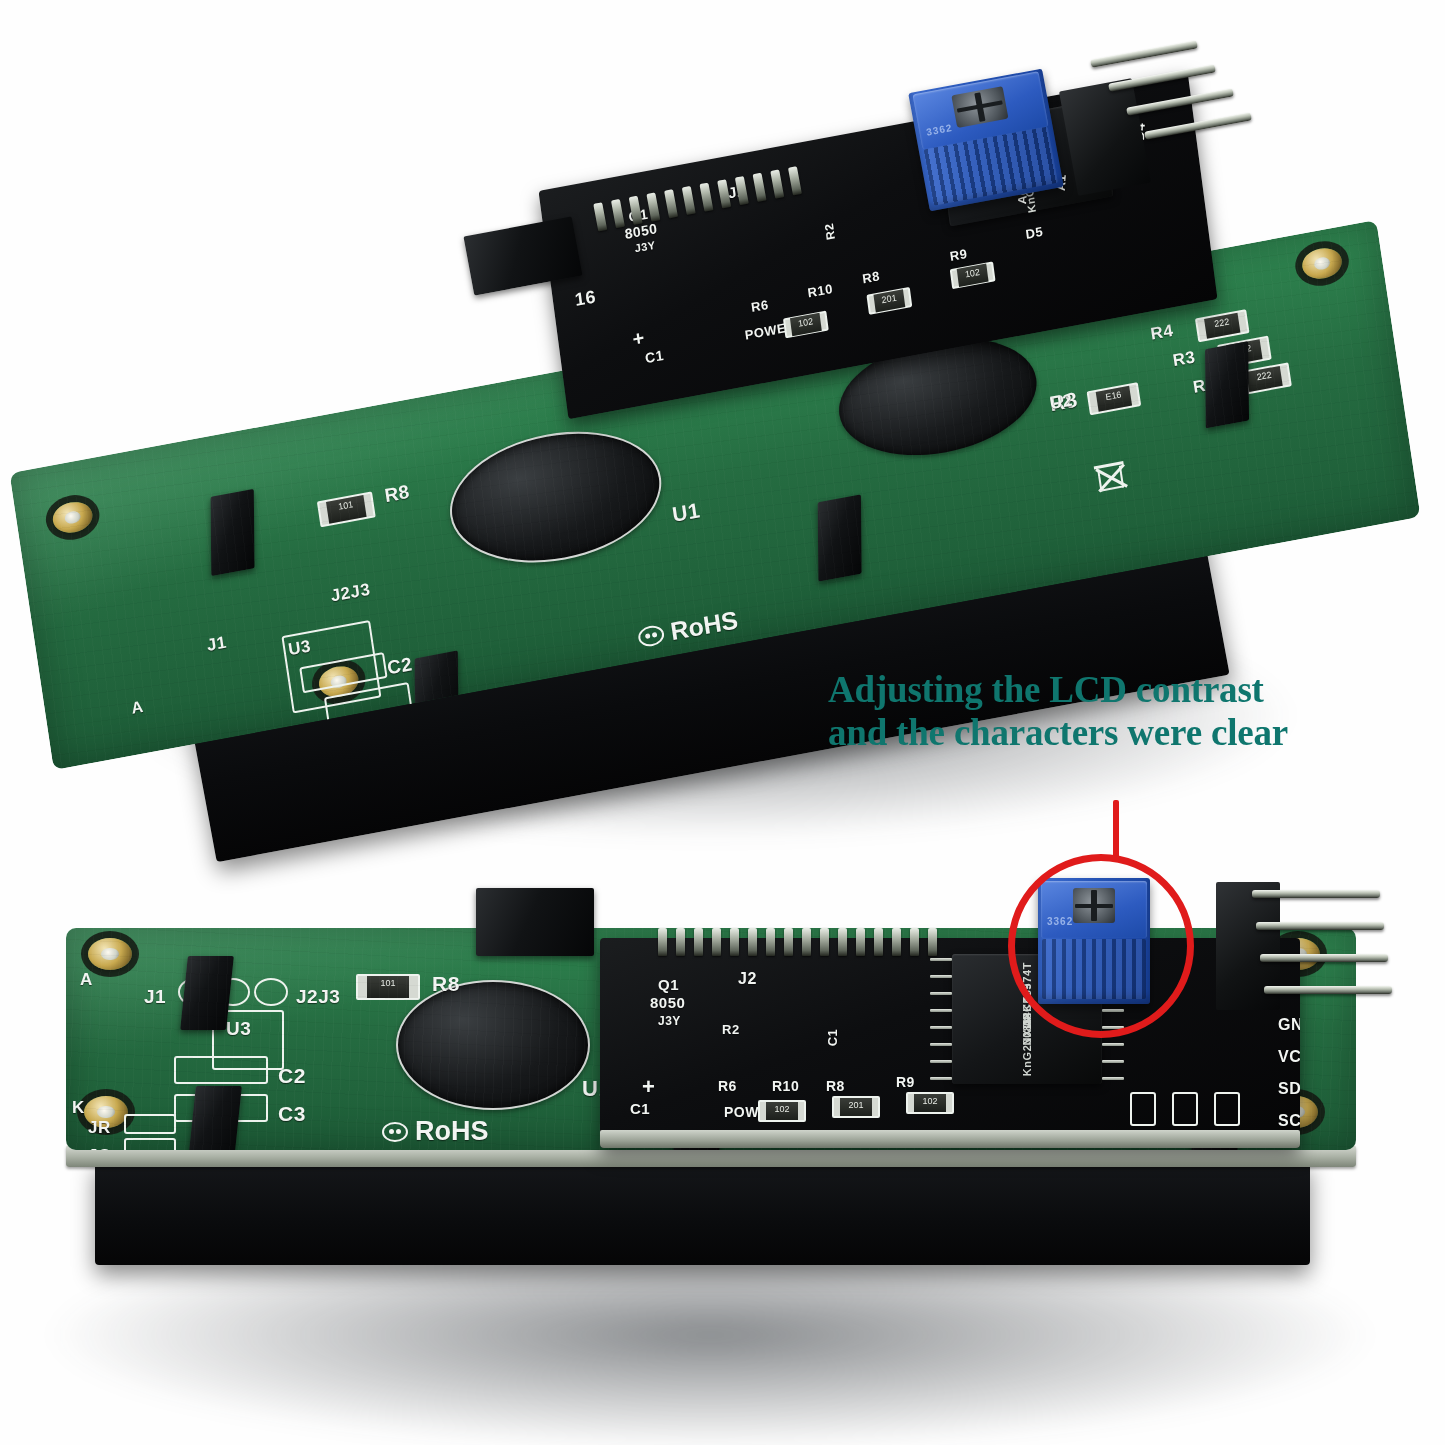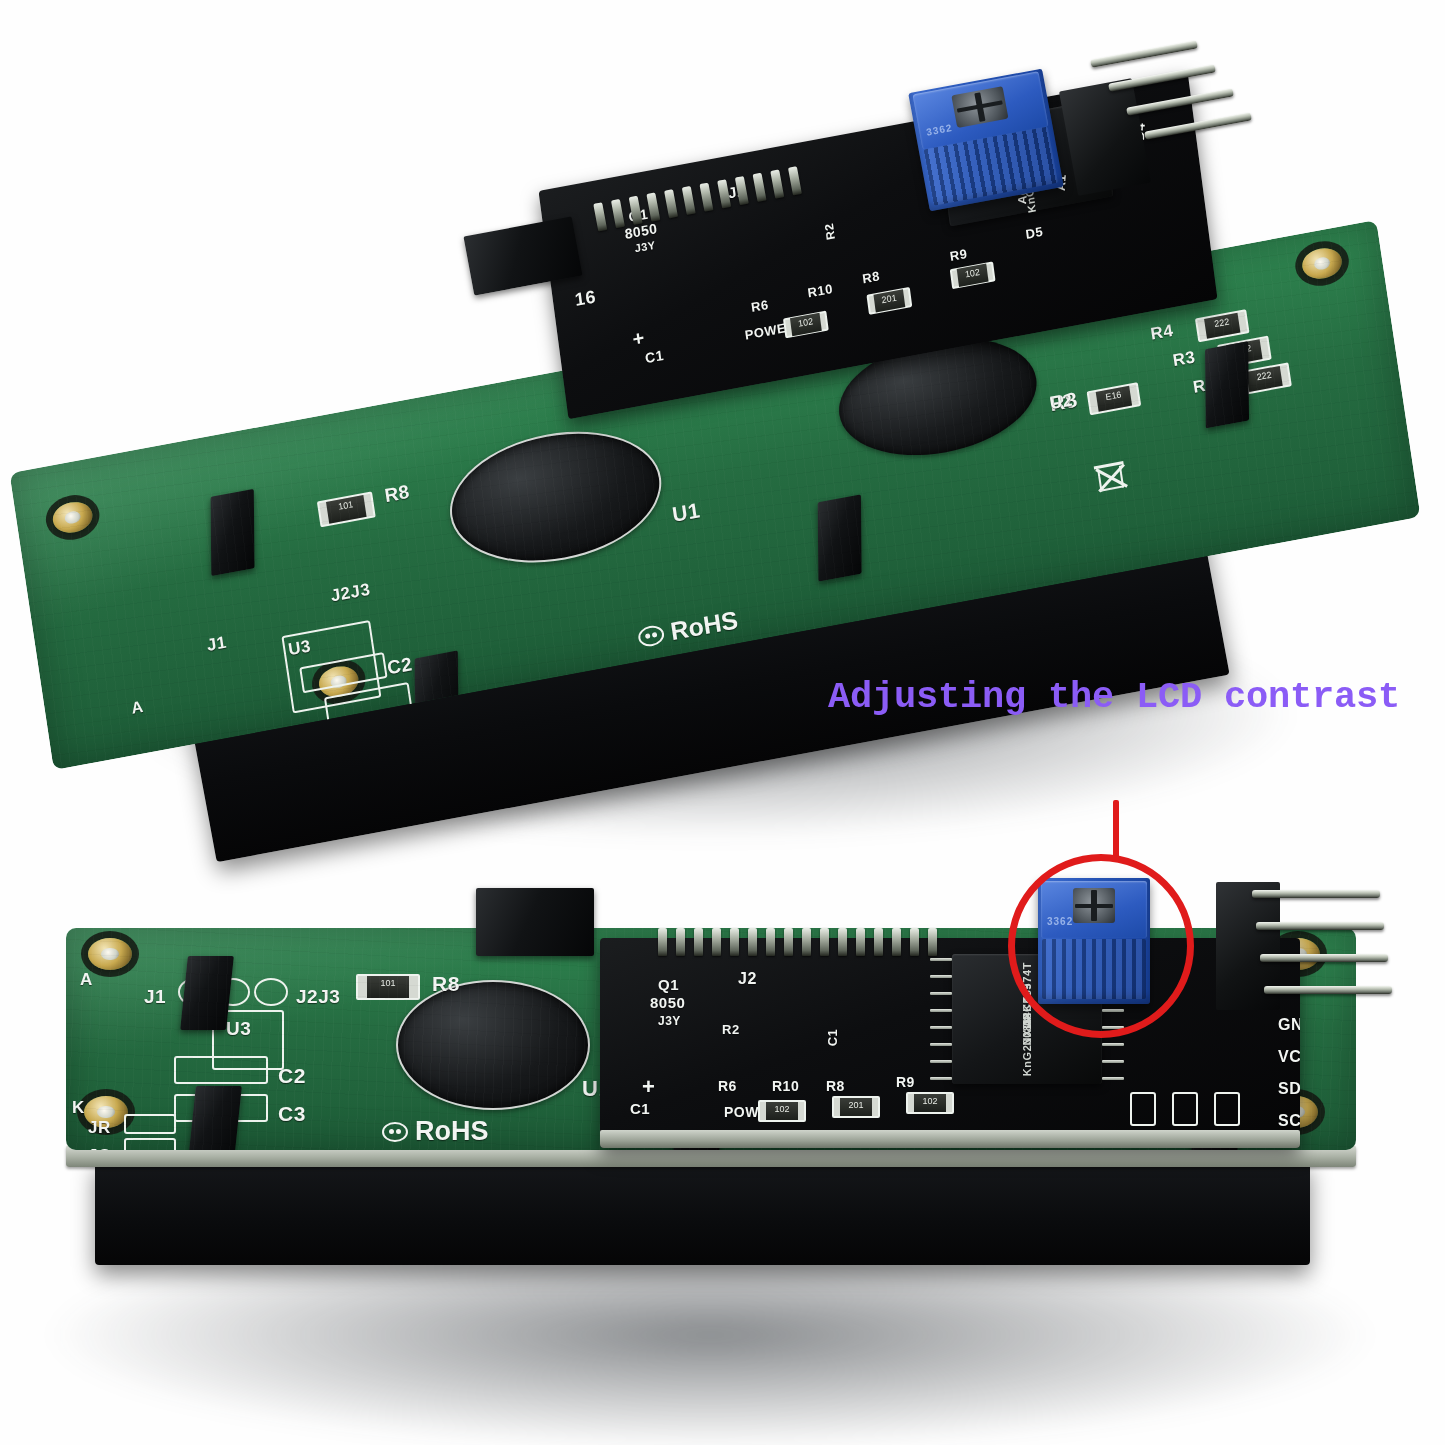--- a/index.html
+++ b/index.html
@@ -121,22 +121,22 @@
   .pot .screw{position:absolute;left:31%;top:8%;width:38%;height:28%;
     background:radial-gradient(circle at 45% 40%,#8f969c,#4e555b 65%,#2b3034);
     border-radius:3px;}
   .pot .screw:before,.pot .screw:after{content:"";position:absolute;background:#191d20;border-radius:1px;}
   .pot .screw:before{left:44%;top:6%;width:12%;height:88%;}
   .pot .screw:after{top:44%;left:6%;height:12%;width:88%;}
   .pot .mark{position:absolute;left:8%;top:30%;font-size:10px;color:#a8c0ef;
     font-weight:700;letter-spacing:1px;opacity:.85;}
 
   
-  .annot{position:absolute;color:#8b5cf6;font-weight:700;line-height:1.17;
-         font-size:37px;letter-spacing:-.2px;font-family:Liberation Mono, monospace;margin-top:8px;}
+  .annot{position:absolute;color:#0f766e;font-weight:700;line-height:1.17;
+         font-size:37px;letter-spacing:-.2px;font-family:Liberation Serif, serif;}
   .annot div{white-space:nowrap;}
   .pointer{position:absolute;background:#e01b1b;border-radius:2px;}
   .ring{position:absolute;border:7px solid #e01b1b;border-radius:50%;}
 
   
   .rohs{position:absolute;display:flex;align-items:center;gap:7px;color:#f2f5f2;
         font-weight:700;text-shadow:0 1px 1px rgba(0,0,0,.5);}
   .rohs .mark{width:26px;height:20px;border:2px solid #f2f5f2;border-radius:50%;
         display:flex;align-items:center;justify-content:center;gap:2px;box-sizing:border-box;}
   .rohs .mark i{width:5px;height:5px;border-radius:50%;background:#f2f5f2;display:block;}
@@ -301,20 +301,21 @@
 
     <div class="ra-base" style="left:1068px;top:-86px;width:74px;height:106px;transform:rotate(-10.5deg);"></div>
     <div class="ra-pin" style="left:1090px;top:-120px;width:108px;transform:rotate(-10.5deg);"></div>
     <div class="ra-pin" style="left:1108px;top:-96px;width:108px;transform:rotate(-10.5deg);"></div>
     <div class="ra-pin" style="left:1126px;top:-72px;width:108px;transform:rotate(-10.5deg);"></div>
     <div class="ra-pin" style="left:1144px;top:-48px;width:108px;transform:rotate(-10.5deg);"></div>
   </div>
 
   <div class="annot" style="left:828px;top:668px;">
     <div>Adjusting the LCD contrast</div>
+    <div>and the characters were clear</div>
   </div>
   <div class="pointer" style="left:1113px;top:800px;width:6px;height:62px;"></div>
 
   <div class="board-wrap" style="left:0;top:860px;width:1445px;height:585px;">
 
     <div class="shadow-blob" style="left:40px;top:360px;width:1340px;height:230px;"></div>
 
     <div class="lcd-body" style="left:95px;top:300px;width:1215px;height:105px;"></div>
     <div class="edge-plate" style="left:66px;top:285px;width:1290px;height:22px;"></div>
 

